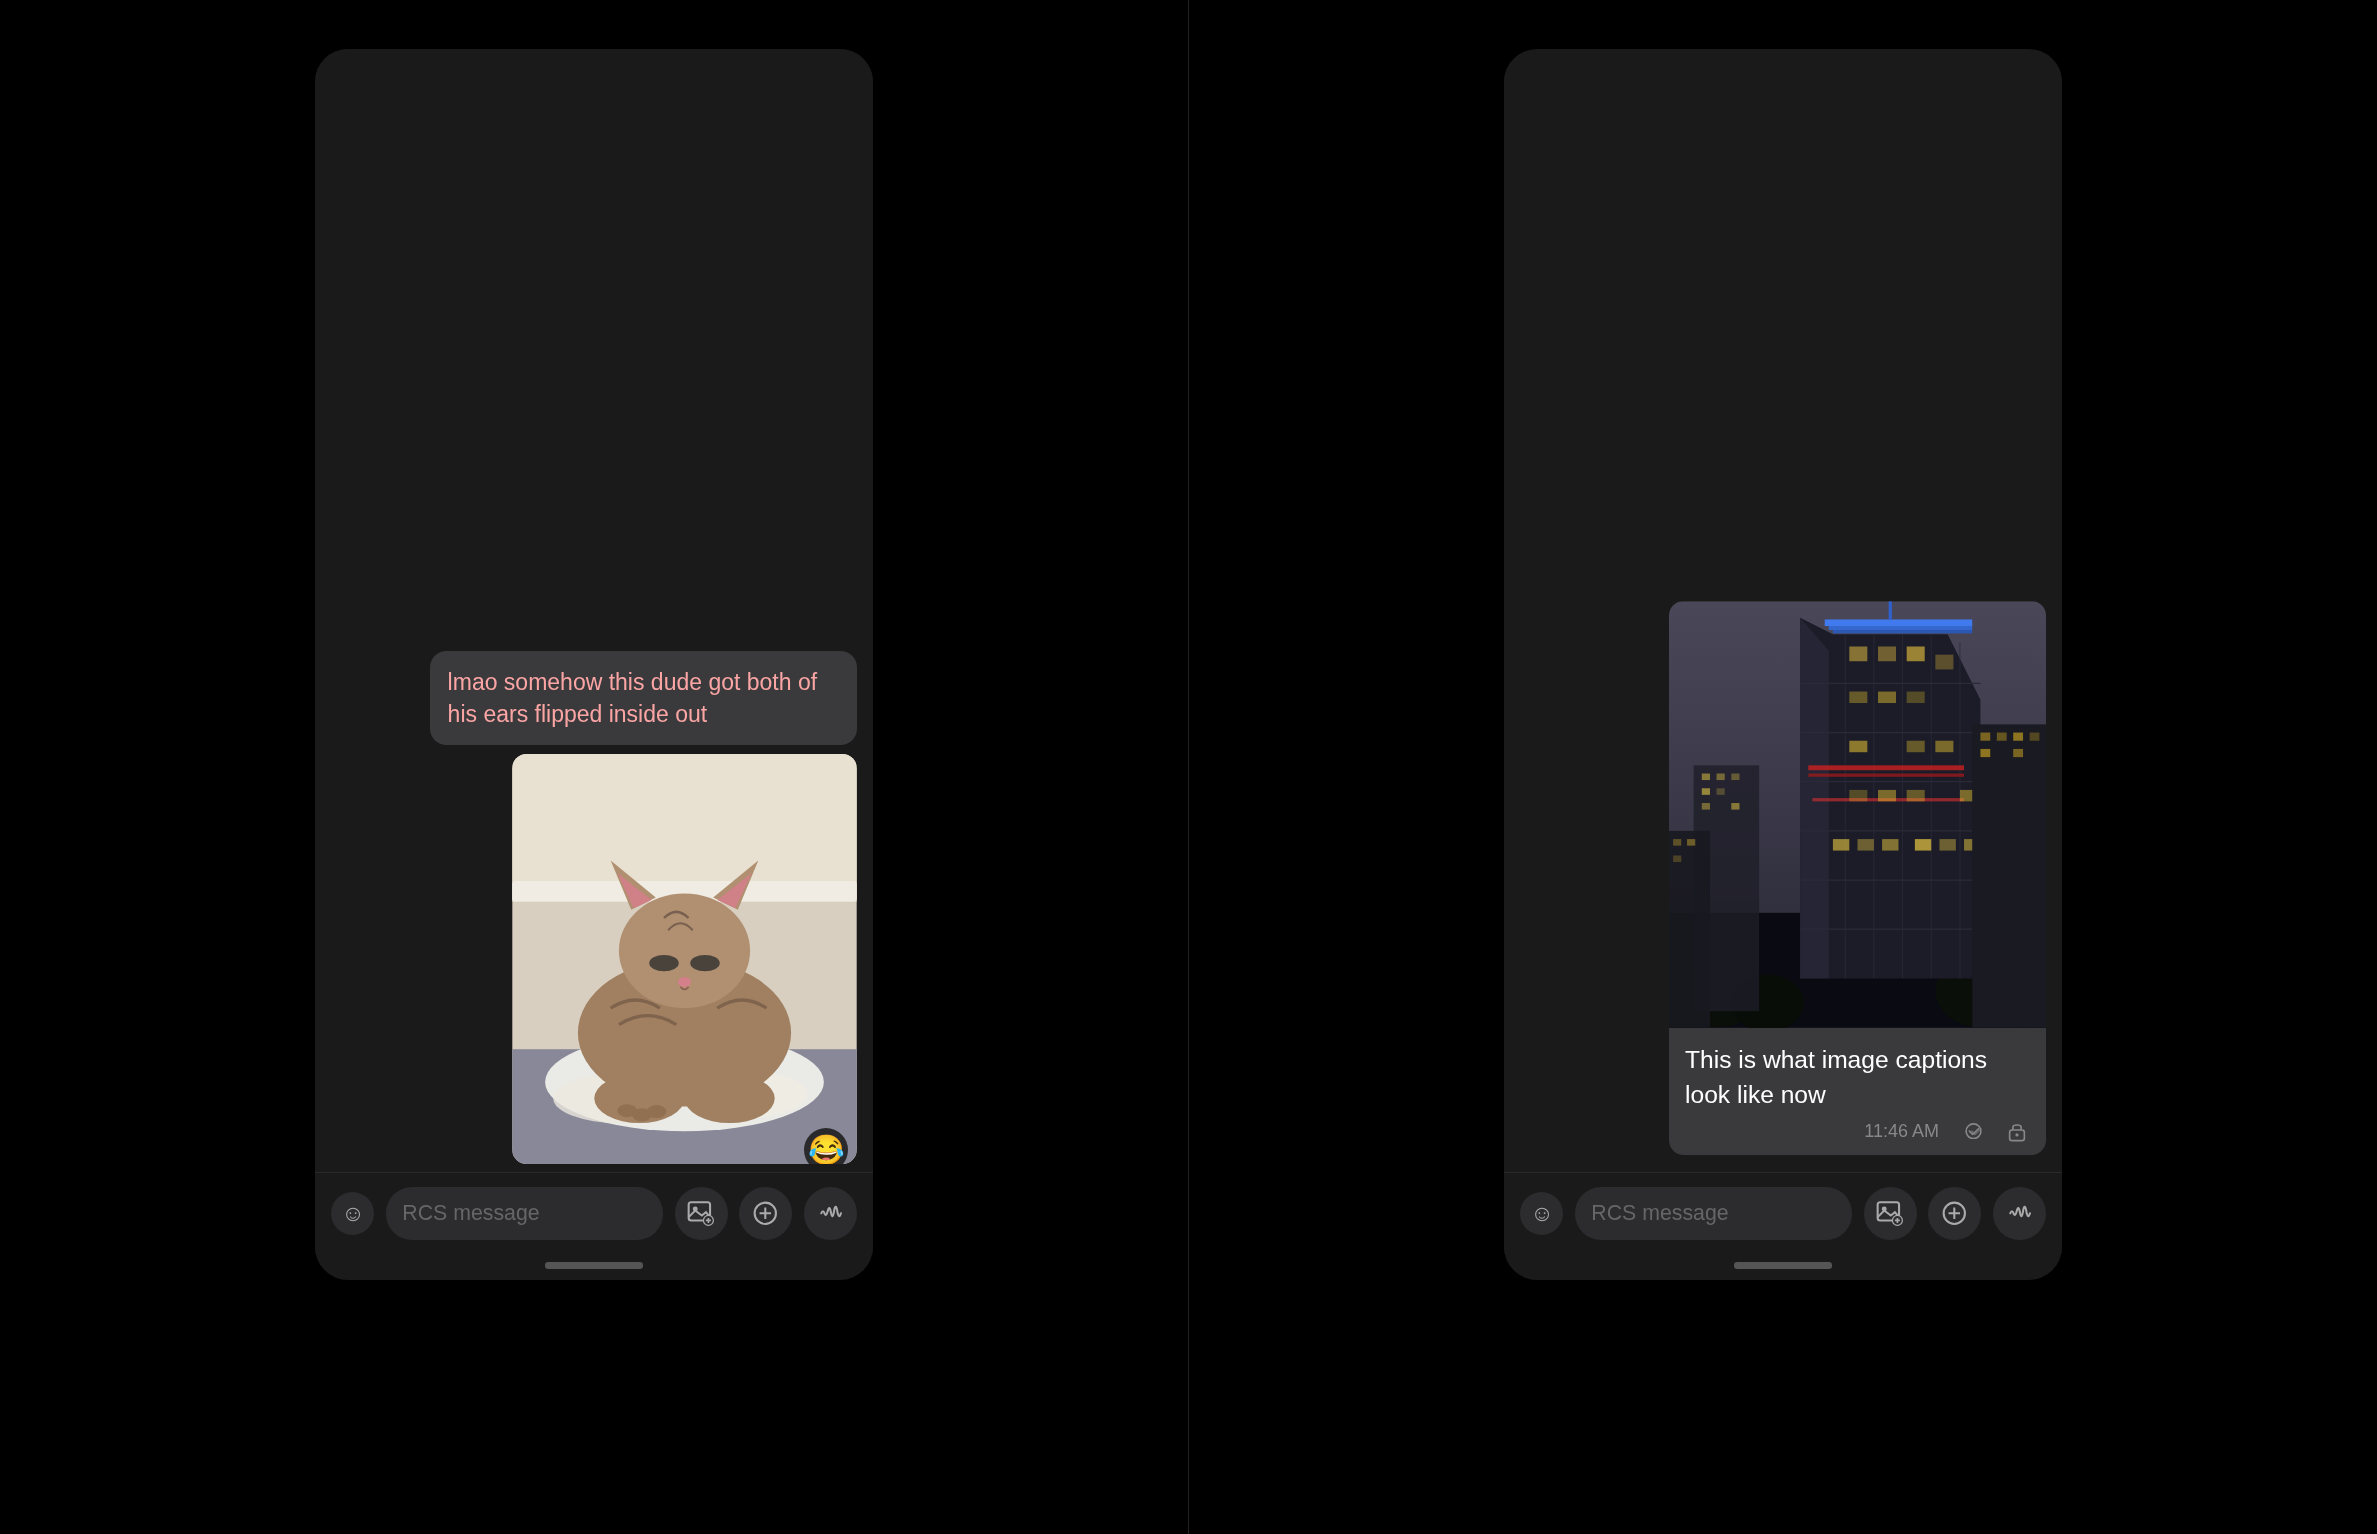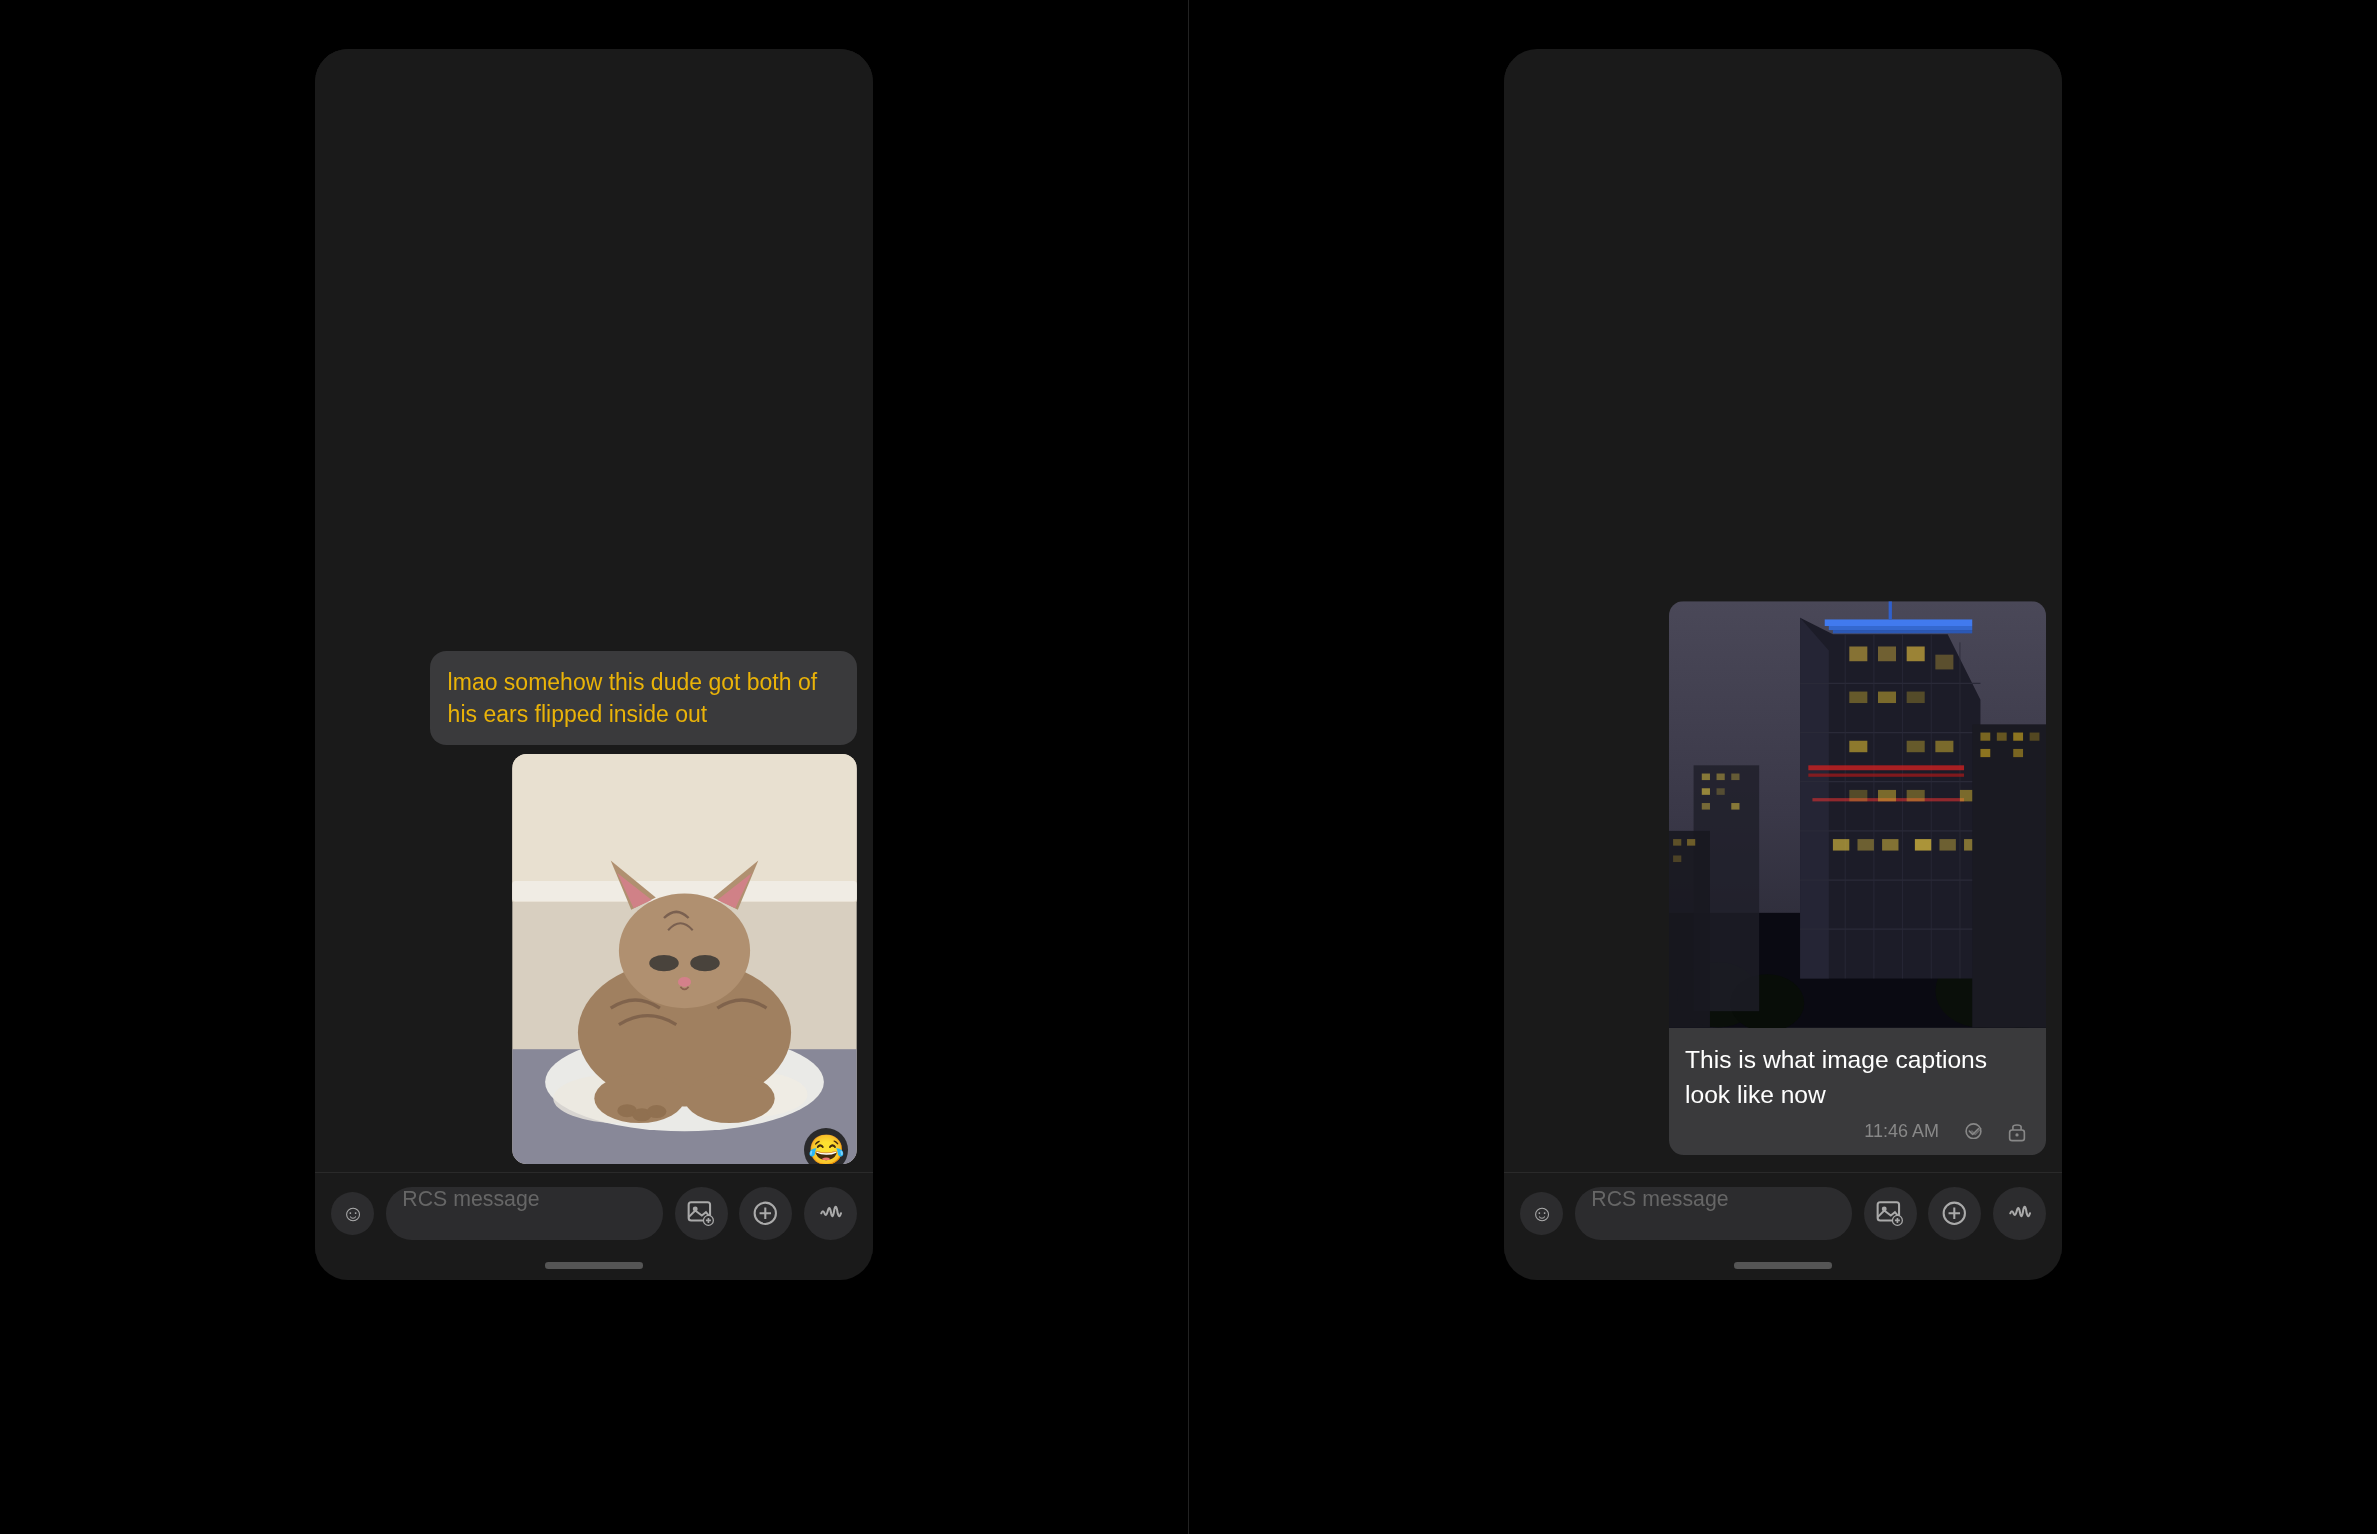--- a/index.html
+++ b/index.html
@@ -55,21 +55,21 @@
       justify-content: flex-end;
       gap: 8.2px;
       background: #1a1a1a;
     }
 
     
     .message-bubble-text {
       background: #3a3a3c;
       border-radius: 16.4px;
       padding: 14.8px 18px;
-      color: #eab308;
+      color: #fca5a5;
       font-size: 23px;
       line-height: 1.4;
       max-width: 427px;
       align-self: flex-end;
     }
 
     .message-image-container {
       align-self: flex-end;
       position: relative;
       border-radius: 14.8px;
@@ -153,21 +153,21 @@
     .text-input {
       flex: 1;
       height: 53px;
       background: #2c2c2e;
       border-radius: 26px;
       border: none;
       color: #888;
       font-size: 21.3px;
       padding: 0 16.4px;
       display: flex;
-      align-items: flex-start;
+      align-items: center;
       cursor: text;
     }
 
     .input-action-btn {
       width: 53px;
       height: 53px;
       border-radius: 50%;
       background: #2c2c2e;
       display: flex;
       align-items: center;

